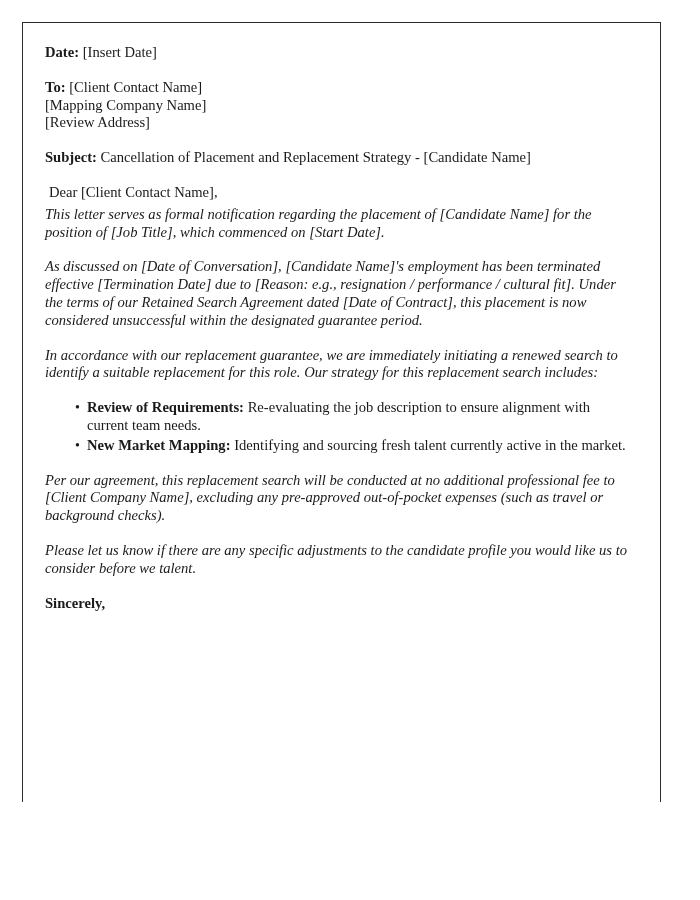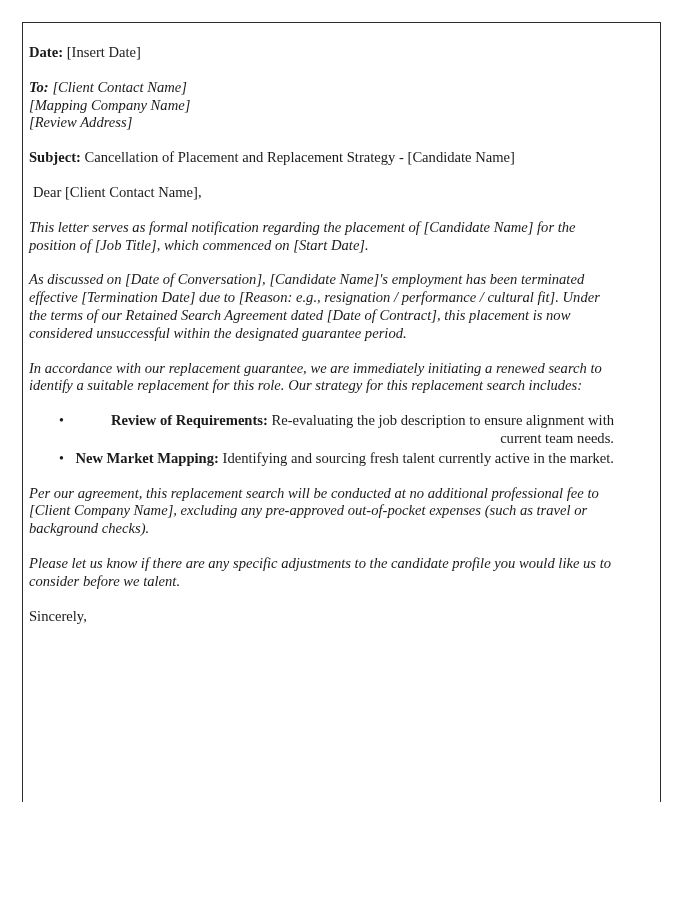--- a/index.html
+++ b/index.html
@@ -25,59 +25,57 @@
     height: 780px;
     border-left: 1.6px solid #2b2b2b;
     border-right: 1.6px solid #2b2b2b;
     border-top: 1.6px solid #2b2b2b;
     border-bottom: none;
     box-sizing: border-box;
   }
 
   #letter {
     position: absolute;
-    left: 29px;
+    left: 45px;
     top: 44px;
     width: 585px;
     font-size: 14.6px;
     line-height: 17.8px;
   }
 
   .block {
     margin: 0 0 17px 0;
   }
 
   .line {
     display: block;
-    font-style: italic;
   }
 
   .lbl {
     font-weight: bold;
   }
 
   .greeting {
     padding-left: 4px;
-    margin-bottom: 17px;
+    margin-bottom: 4px;
   }
 
   .addr-block {
     margin: 0 0 17px 0;
   }
 
   ul.strategy-list {
     margin: 0 0 17px 0;
     padding-left: 42px;
     list-style: none;
   }
   ul.strategy-list > li {
     position: relative;
     margin: 0 0 2px 0;
     padding-left: 0;
-    text-align: right;
   }
   ul.strategy-list > li::before {
     content: "\2022";
     position: absolute;
     left: -12px;
     top: 0;
     font-size: 14px;
     line-height: 17.8px;
     color: #1a1a1a;
   }
@@ -85,20 +83,21 @@
     font-weight: bold;
   }
 
   .para {
     text-align: left;
     font-style: italic;
   }
 
   .sign-off {
     margin: 0;
+    font-weight: bold;
   }
 </style>
 </head>
 <body>
 
 <div id="page-frame"></div>
 
 <div id="letter">
 
   <div class="block">

